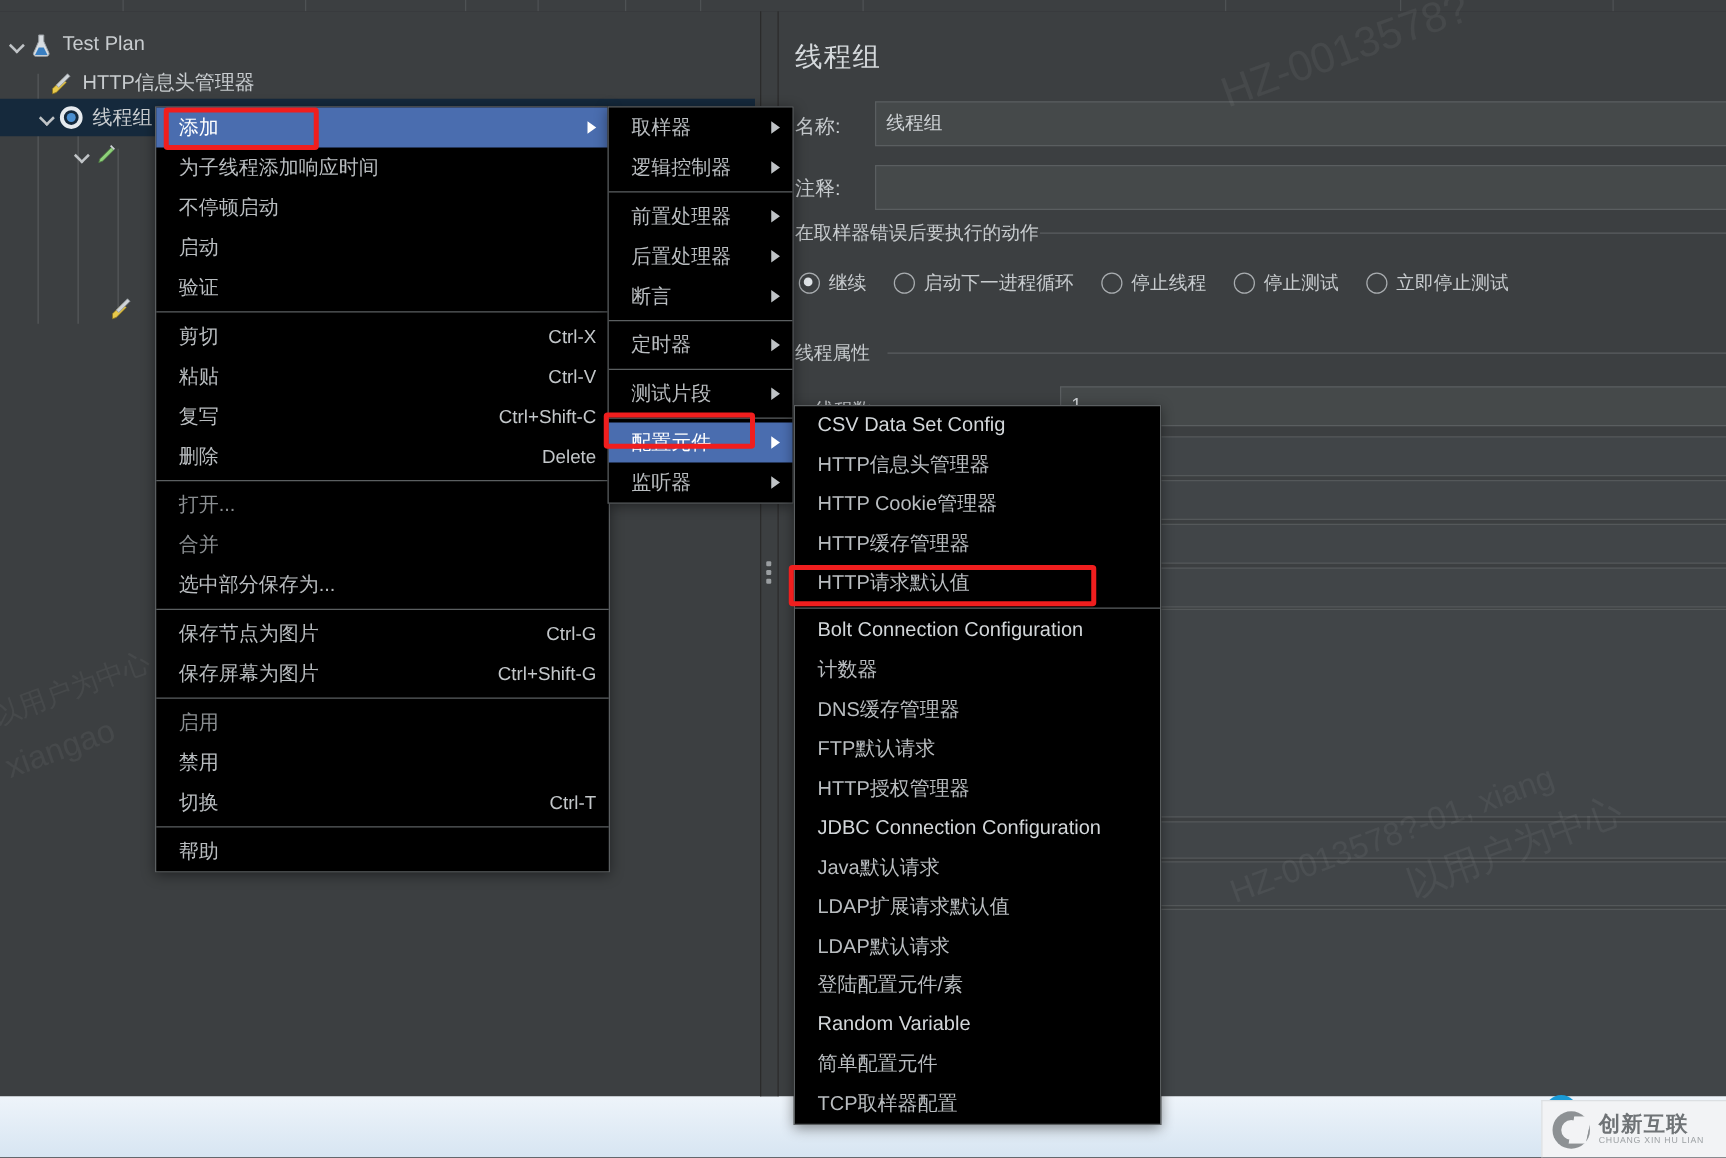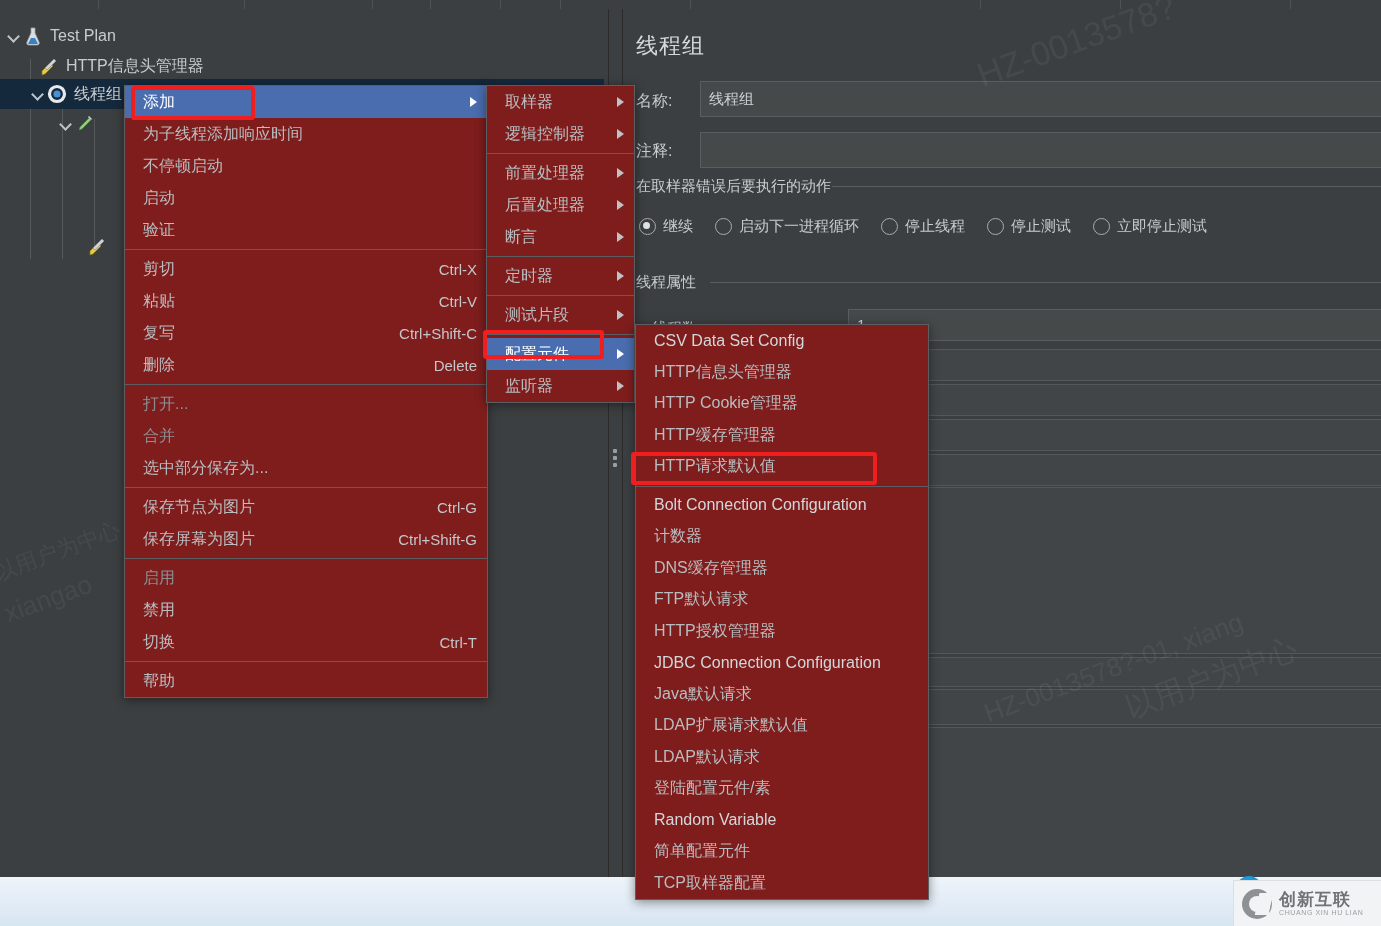--- a/index.html
+++ b/index.html
@@ -60,21 +60,21 @@
     margin-right:7px;box-sizing:border-box;position:relative;flex:none;
   }
   .rbtn.on::after{
     content:"";position:absolute;left:3.4px;top:3.4px;width:7px;height:7px;
     border-radius:50%;background:#dfe3e6;
   }
   .tbl-box{position:absolute;background:#414548;border:1px solid #54585a;}
 
   
   .menu{
-    position:absolute;background:#7f1d1d;border:1px solid #5b5f61;
+    position:absolute;background:#000000;border:1px solid #5b5f61;
     box-shadow:0 2px 10px rgba(0,0,0,.45);z-index:40;
   }
   .mi{
     position:relative;display:flex;align-items:center;
     height:32px;padding:0 10px 0 18px;
     color:#b9bdc0;font-size:16px;white-space:nowrap;box-sizing:border-box;
   }
   .mi .lbl{flex:1;}
   .mi .acc{color:#c3c7ca;font-size:15px;padding-left:26px;}
   .mi.dim{color:#8b8f92;}

